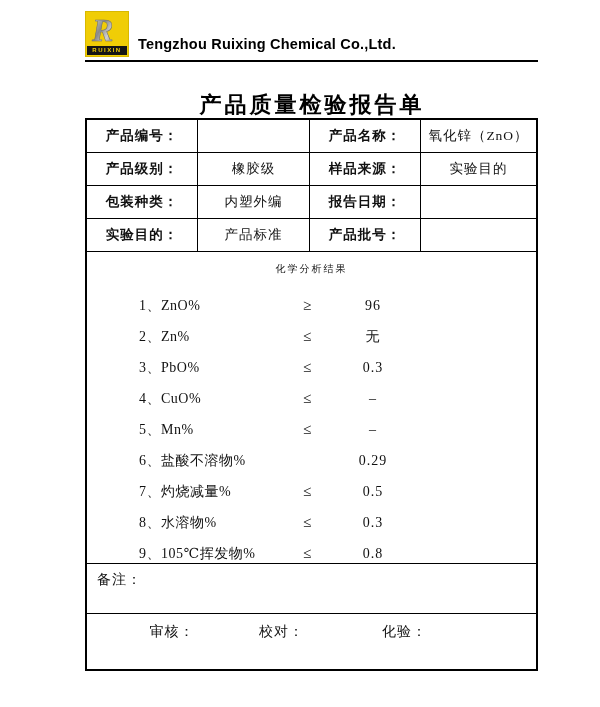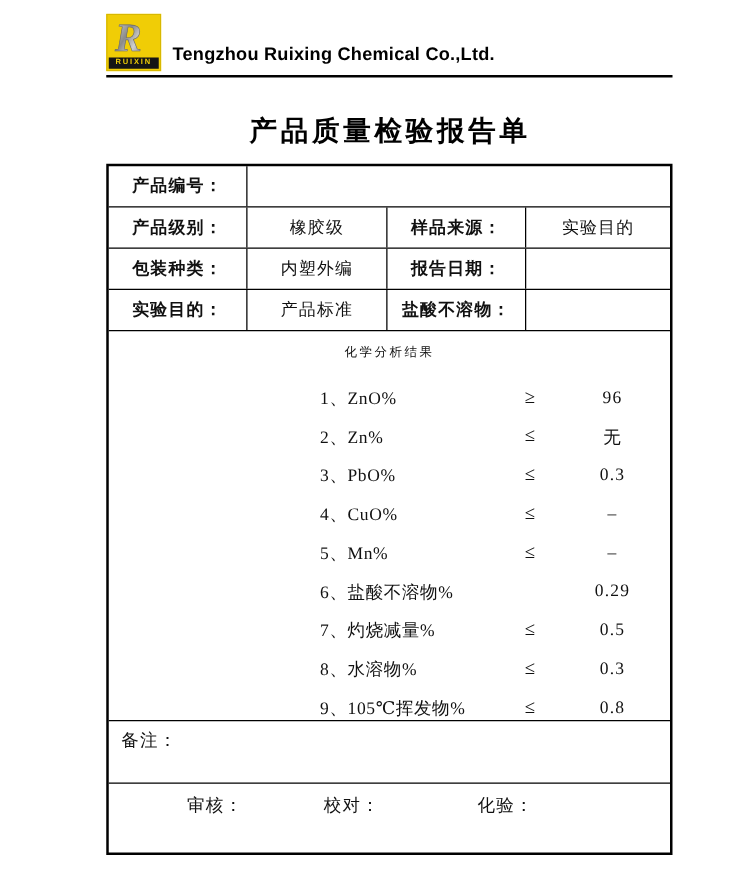--- a/index.html
+++ b/index.html
@@ -44,21 +44,21 @@
   
   .doc-title {
     position: absolute; top: 90px; left: 12px; width: 600px;
     text-align: center;
     font-family: "Liberation Sans", "DejaVu Sans", sans-serif;
     font-size: 22px; font-weight: bold; letter-spacing: 3px; color: #000;
   }
 
   
   .report-table {
-    position: absolute; left: 85px; top: 131px; width: 453px; height: 553px;
+    position: absolute; left: 85px; top: 118px; width: 453px; height: 553px;
     border: 2px solid #000;
   }
   .info-row { display: flex; height: 33px; border-bottom: 1px solid #000; }
   .cell {
     display: flex; align-items: center; justify-content: center;
     border-right: 1px solid #000; height: 100%;
   }
   .cell:last-child { border-right: none; }
   .c1 { width: 111px; } .c2 { width: 112px; } .c3 { width: 111px; } .c4 { flex: 1; }
   .cell.lab {
@@ -67,21 +67,21 @@
   }
   .cell.val { font-size: 13.5px; letter-spacing: 1px; }
 
   .analysis-section { height: 312px; border-bottom: 1px solid #000; padding-top: 10px; }
   .analysis-title {
     text-align: center; font-size: 10px; letter-spacing: 2px;
     margin-bottom: 8px; height: 20px;
   }
   .analysis-item {
     display: flex; align-items: center; height: 31px;
-    padding-left: 52px; font-size: 14px; justify-content: flex-end;
+    padding-left: 52px; font-size: 14px;
   }
   .ai-name  { width: 148px; letter-spacing: 0.5px; }
   .ai-symbol{ width: 40px; text-align: center; font-size: 15px; }
   .ai-value { width: 92px; text-align: center; letter-spacing: 1px; }
 
   .remarks-row {
     height: 50px; border-bottom: 1px solid #000;
     padding: 7px 10px; font-size: 14px; letter-spacing: 1px;
   }
   .signature-row { height: 54px; display: flex; padding: 9px 0 0 10px; font-size: 14px; }
@@ -112,37 +112,39 @@
     <div class="company-en">Tengzhou Ruixing Chemical Co.,Ltd.</div>
   </div>
 
   <div class="doc-title">产品质量检验报告单</div>
 
   <div class="report-table">
 
     <div class="info-row">
       <div class="cell lab c1">产品编号：</div>
       <div class="cell val c2"></div>
+      <div class="cell lab c3">产品名称：</div>
+      <div class="cell val c4">氧化锌（ZnO）</div>
     </div>
     <div class="info-row">
       <div class="cell lab c1">产品级别：</div>
       <div class="cell val c2">橡胶级</div>
       <div class="cell lab c3">样品来源：</div>
       <div class="cell val c4">实验目的</div>
     </div>
     <div class="info-row">
       <div class="cell lab c1">包装种类：</div>
       <div class="cell val c2">内塑外编</div>
       <div class="cell lab c3">报告日期：</div>
       <div class="cell val c4"></div>
     </div>
     <div class="info-row">
       <div class="cell lab c1">实验目的：</div>
       <div class="cell val c2">产品标准</div>
-      <div class="cell lab c3">盐酸不溶物：</div>
+      <div class="cell lab c3">产品批号：</div>
       <div class="cell val c4"></div>
     </div>
 
     <div class="analysis-section">
       <div class="analysis-title">化学分析结果</div>
 
       <div class="analysis-item">
         <span class="ai-name">1、ZnO%</span>
         <span class="ai-symbol">≥</span>
         <span class="ai-value">96</span>

